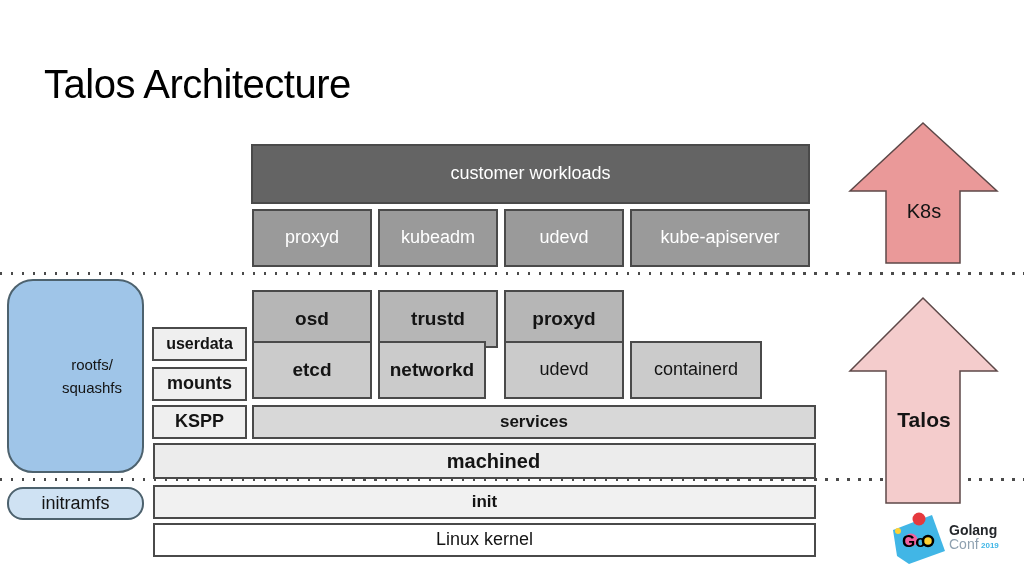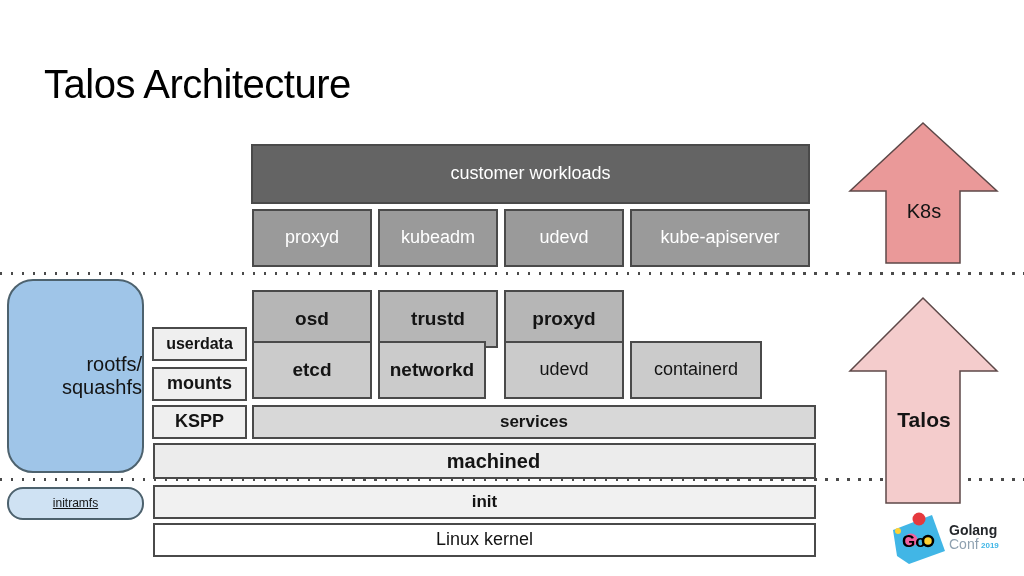--- a/index.html
+++ b/index.html
@@ -25,26 +25,26 @@
   .bx.daemon1{background:var(--box-daemon1,#b6b6b6);font-weight:700;font-size:19px;margin-top:13px;}
   .bx.daemon2{background:var(--box-daemon2,#cbcbcb);}
   .bx.daemon2.bold{font-weight:700;font-size:19px;}
   .bx.light{background:var(--box-light,#efefef);font-weight:700;}
   .bx.services{background:var(--box-services,#d8d8d8);font-weight:700;font-size:17px;}
   .bx.machined{background:var(--box-machined,#ececec);font-weight:700;font-size:20px;padding-left:18px;}
   .bx.initrow{background:var(--box-init,#f1f1f1);font-weight:700;font-size:17px;}
   .bx.kernel{background:var(--box-kernel,#fff);font-weight:400;font-size:18px;}
   .bx.rootfs{
     background:var(--box-rootfs,#9fc5e8);border-color:var(--border-blue,#4d626e);
-    border-radius:26px;flex-direction:column;align-items:flex-end;
-    justify-content:center;padding-left:33px;font-size:20px;line-height:23px;
+    border-radius:26px;flex-direction:column;align-items:center;
+    justify-content:center;padding-left:33px;font-size:15px;line-height:23px;
   }
   .bx.initramfs{
     background:var(--box-initramfs,#cfe2f3);border-color:var(--border-blue,#4d626e);
-    border-radius:16px;font-size:12px;text-decoration:underline;
+    border-radius:16px;font-size:18px;
   }
   .dotline{
     position:absolute;left:0;width:1024px;height:3px;z-index:5;
     background-image:repeating-linear-gradient(to right,var(--dot-line,#4a4a4a) 0 2.5px,transparent 2.5px 11px);
   }
   .arrow-svg{position:absolute;z-index:6;}
   .arrow-svg polygon{stroke:var(--arrow-stroke,#5d4848);stroke-width:1.5;}
   .poly-k8s{fill:var(--arrow-k8s-fill,#ea9999);}
   .poly-talos{fill:var(--arrow-talos-fill,#f4cccc);}
   .arrow-label{

